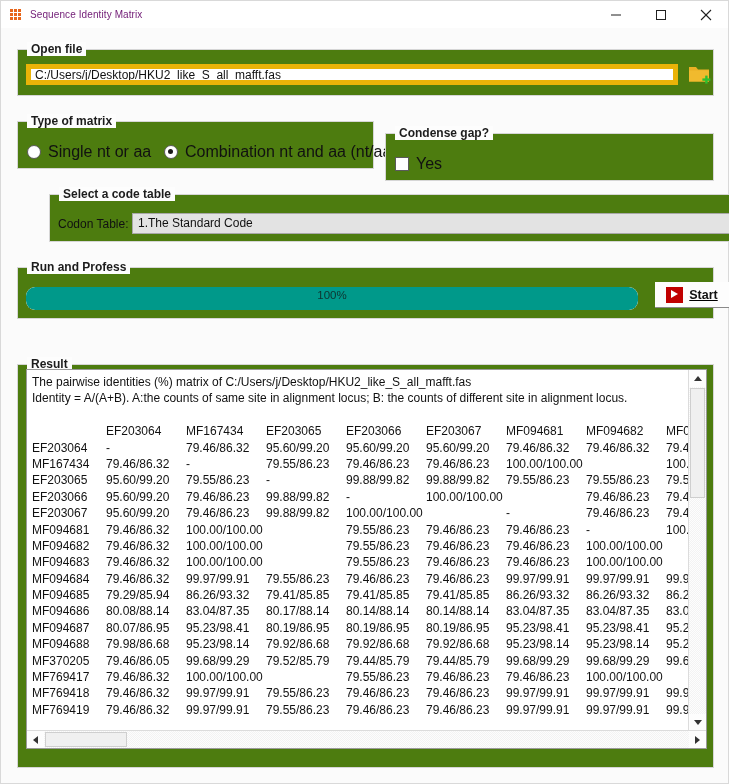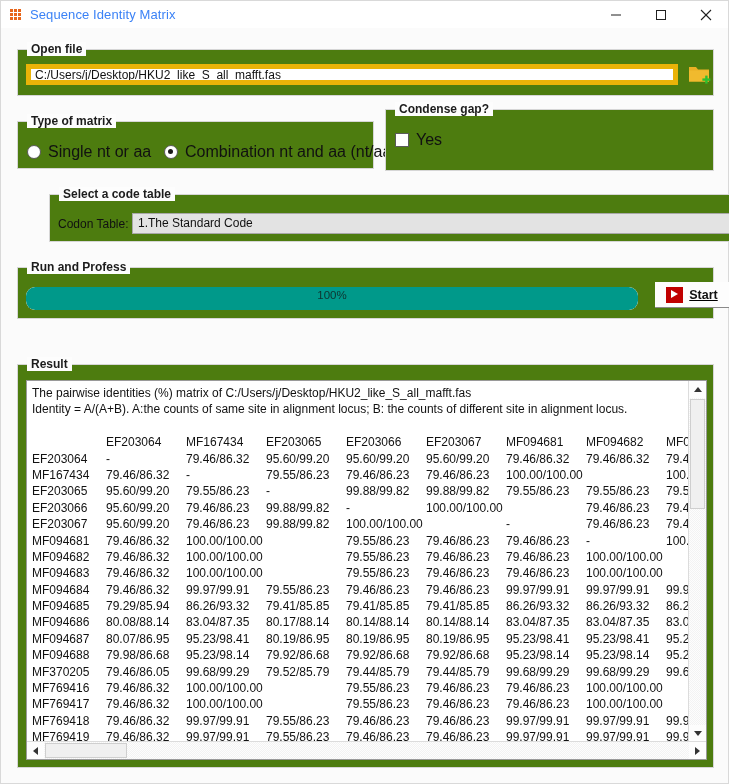--- a/index.html
+++ b/index.html
@@ -22,21 +22,21 @@
     height:27px;display:flex;align-items:center;
     background:#ffffff;
     padding-left:9px;
   }
   .app-icon{
     width:11px;height:11px;margin-right:9px;
     display:grid;grid-template-columns:repeat(3,3px);grid-template-rows:repeat(3,3px);
     gap:1px;
   }
   .app-icon i{display:block;width:3px;height:3px;background:#e8651a;}
-  .title-text{font-size:13px;color:#3b82f6;letter-spacing:.1px;}
+  .title-text{font-size:10px;color:#701a75;letter-spacing:.1px;}
   .win-btns{margin-left:auto;display:flex;height:27px;}
   .win-btn{
     width:45px;height:27px;display:flex;align-items:center;justify-content:center;
     font-size:13px;color:#202020;
   }
   .win-btn svg{display:block;}
   
   .group{
     position:absolute;
     border:1px solid #d6d6d6;
@@ -57,21 +57,21 @@
     font-family:"Liberation Sans", sans-serif;font-size:12px;
     color:#111;padding:0 4px;box-sizing:border-box;line-height:19px;
     outline:none;
   }
   .folder-btn{
     position:absolute;left:670px;top:13px;width:23px;height:22px;
     background:transparent;border:none;cursor:pointer;padding:0;
   }
   
   #grp-type{left:16px;top:120px;width:357px;height:48px;}
-  #grp-condense{left:384px;top:108px;width:329px;height:62px;text-decoration:underline;}
+  #grp-condense{left:384px;top:132px;width:329px;height:48px;text-decoration:underline;}
   .radio-row{position:absolute;top:21px;left:0;width:100%;}
   .opt{
     position:absolute;display:flex;align-items:center;gap:7px;
     font-size:16px;color:#111;white-space:nowrap;
   }
   .radio{
     width:12px;height:12px;border-radius:50%;
     border:1px solid #5a5a5a;background:#fff;
     display:inline-block;position:relative;flex:0 0 auto;
   }
@@ -127,21 +127,21 @@
   .start-ico::after{
     content:"";position:absolute;left:5px;top:3.5px;
     border-left:7px solid #ffffff;
     border-top:4.5px solid transparent;
     border-bottom:4.5px solid transparent;
   }
   .start-label{font-size:12.5px;font-weight:bold;color:#111;}
   
   #grp-result{left:16px;top:363px;width:697px;height:404px;}
   .result-box{
-    position:absolute;left:8px;top:15px;width:681px;height:380px;
+    position:absolute;left:8px;top:4px;width:681px;height:380px;
     border:1px solid #9a9a9a;background:#ffffff;box-sizing:border-box;
     overflow:hidden;
   }
   .text-area{
     position:absolute;left:0;top:0;right:17px;bottom:17px;
     overflow:hidden;background:#fff;
     padding:4px 0 0 5px;box-sizing:border-box;
   }
   .tline{
     height:16.4px;line-height:16.4px;white-space:pre;
@@ -308,21 +308,20 @@
           <div class="tline"><span class="cell rowlab">EF203067</span><span class="cell val">95.60/99.20</span><span class="cell val">79.46/86.23</span><span class="cell val">99.88/99.82</span><span class="cell val">100.00/100.00</span><span class="cell val">&nbsp;</span><span class="cell val">-</span><span class="cell val">79.46/86.23</span><span class="cell val">79.46</span></div>
           <div class="tline"><span class="cell rowlab">MF094681</span><span class="cell val">79.46/86.32</span><span class="cell val">100.00/100.00</span><span class="cell val">&nbsp;</span><span class="cell val">79.55/86.23</span><span class="cell val">79.46/86.23</span><span class="cell val">79.46/86.23</span><span class="cell val">-</span><span class="cell val">100.0</span></div>
           <div class="tline"><span class="cell rowlab">MF094682</span><span class="cell val">79.46/86.32</span><span class="cell val">100.00/100.00</span><span class="cell val">&nbsp;</span><span class="cell val">79.55/86.23</span><span class="cell val">79.46/86.23</span><span class="cell val">79.46/86.23</span><span class="cell val">100.00/100.00</span><span class="cell val">&nbsp;</span></div>
           <div class="tline"><span class="cell rowlab">MF094683</span><span class="cell val">79.46/86.32</span><span class="cell val">100.00/100.00</span><span class="cell val">&nbsp;</span><span class="cell val">79.55/86.23</span><span class="cell val">79.46/86.23</span><span class="cell val">79.46/86.23</span><span class="cell val">100.00/100.00</span><span class="cell val">&nbsp;</span></div>
           <div class="tline"><span class="cell rowlab">MF094684</span><span class="cell val">79.46/86.32</span><span class="cell val">99.97/99.91</span><span class="cell val">79.55/86.23</span><span class="cell val">79.46/86.23</span><span class="cell val">79.46/86.23</span><span class="cell val">99.97/99.91</span><span class="cell val">99.97/99.91</span><span class="cell val">99.97</span></div>
           <div class="tline"><span class="cell rowlab">MF094685</span><span class="cell val">79.29/85.94</span><span class="cell val">86.26/93.32</span><span class="cell val">79.41/85.85</span><span class="cell val">79.41/85.85</span><span class="cell val">79.41/85.85</span><span class="cell val">86.26/93.32</span><span class="cell val">86.26/93.32</span><span class="cell val">86.26</span></div>
           <div class="tline"><span class="cell rowlab">MF094686</span><span class="cell val">80.08/88.14</span><span class="cell val">83.04/87.35</span><span class="cell val">80.17/88.14</span><span class="cell val">80.14/88.14</span><span class="cell val">80.14/88.14</span><span class="cell val">83.04/87.35</span><span class="cell val">83.04/87.35</span><span class="cell val">83.04</span></div>
           <div class="tline"><span class="cell rowlab">MF094687</span><span class="cell val">80.07/86.95</span><span class="cell val">95.23/98.41</span><span class="cell val">80.19/86.95</span><span class="cell val">80.19/86.95</span><span class="cell val">80.19/86.95</span><span class="cell val">95.23/98.41</span><span class="cell val">95.23/98.41</span><span class="cell val">95.23</span></div>
           <div class="tline"><span class="cell rowlab">MF094688</span><span class="cell val">79.98/86.68</span><span class="cell val">95.23/98.14</span><span class="cell val">79.92/86.68</span><span class="cell val">79.92/86.68</span><span class="cell val">79.92/86.68</span><span class="cell val">95.23/98.14</span><span class="cell val">95.23/98.14</span><span class="cell val">95.23</span></div>
           <div class="tline"><span class="cell rowlab">MF370205</span><span class="cell val">79.46/86.05</span><span class="cell val">99.68/99.29</span><span class="cell val">79.52/85.79</span><span class="cell val">79.44/85.79</span><span class="cell val">79.44/85.79</span><span class="cell val">99.68/99.29</span><span class="cell val">99.68/99.29</span><span class="cell val">99.68</span></div>
-          <div class="tline"><span class="cell rowlab">MF769416</span><span class="cell val">79.46/86.32</span><span class="cell val">100.00/100.00</span><span class="cell val">&nbsp;</span><span class="cell val">79.55/86.23</span><span class="cell val">79.46/86.23</span><span class="cell val">79.46/86.23</span><span class="cell val">100.00/100.00</span><span class="cell val">&nbsp;</span></div>
           <div class="tline"><span class="cell rowlab">MF769417</span><span class="cell val">79.46/86.32</span><span class="cell val">100.00/100.00</span><span class="cell val">&nbsp;</span><span class="cell val">79.55/86.23</span><span class="cell val">79.46/86.23</span><span class="cell val">79.46/86.23</span><span class="cell val">100.00/100.00</span><span class="cell val">&nbsp;</span></div>
           <div class="tline"><span class="cell rowlab">MF769418</span><span class="cell val">79.46/86.32</span><span class="cell val">99.97/99.91</span><span class="cell val">79.55/86.23</span><span class="cell val">79.46/86.23</span><span class="cell val">79.46/86.23</span><span class="cell val">99.97/99.91</span><span class="cell val">99.97/99.91</span><span class="cell val">99.97</span></div>
           <div class="tline"><span class="cell rowlab">MF769419</span><span class="cell val">79.46/86.32</span><span class="cell val">99.97/99.91</span><span class="cell val">79.55/86.23</span><span class="cell val">79.46/86.23</span><span class="cell val">79.46/86.23</span><span class="cell val">99.97/99.91</span><span class="cell val">99.97/99.91</span><span class="cell val">99.97</span></div>
         </div>
 
       <div class="vscroll">
         <div class="track"></div>
         <div class="sb-arrow up">
             <span class="tri up"></span>
           </div>

